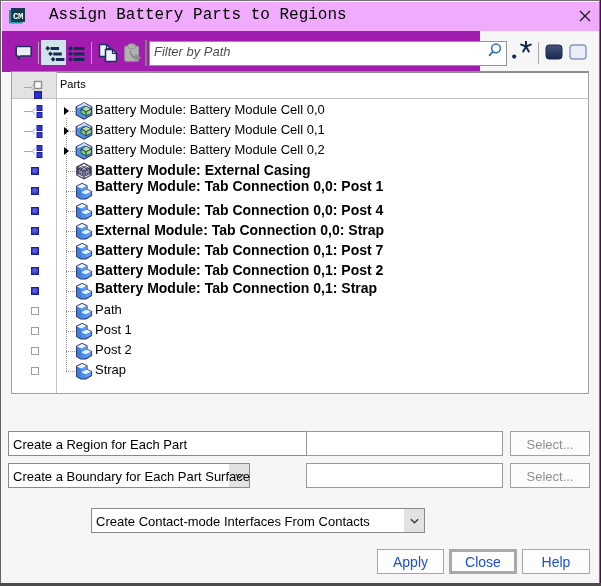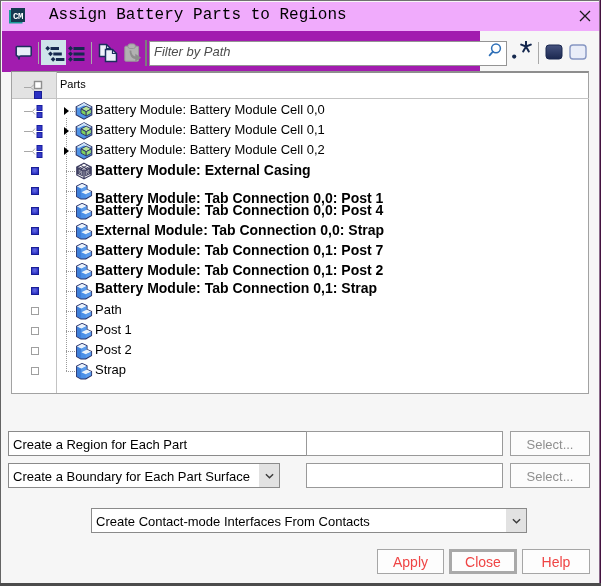--- a/index.html
+++ b/index.html
@@ -33,21 +33,21 @@
   .dotv{position:absolute;left:65px;width:1px;background-image:repeating-linear-gradient(to bottom,#9a9a9a 0 1px,transparent 1px 2px);}
   .doth{position:absolute;height:1px;background-image:repeating-linear-gradient(to right,#9a9a9a 0 1px,transparent 1px 2px);}
   .pic{position:absolute;left:74px;width:18px;height:18px;}
   .status{position:absolute;left:11px;top:402px;font-size:13px;color:#000;}
   .combo{position:absolute;background:#fff;border:1px solid #8a8a8a;box-sizing:border-box;}
   .combo .dz{position:absolute;right:0;top:0;width:20px;height:100%;background:#e2e2e2;}
   .combo .ct{position:absolute;left:4px;top:50%;transform:translateY(-50%);font-size:13px;color:#000;white-space:nowrap;}
   .chev{position:absolute;width:9px;height:9px;}
   .field{position:absolute;background:#fff;border:1px solid #999;box-sizing:border-box;}
   .btn{position:absolute;background:#fdfdfd;border:1px solid #a6a6a6;box-sizing:border-box;
-       font-size:14px;color:#ef4444;text-align:center;}
+       font-size:14px;color:#1d4ed8;text-align:center;}
   .btn span{position:absolute;left:0;right:0;top:50%;transform:translateY(-50%);}
   .btn.dis{font-size:13px;color:#8f8f8f;border-color:#a0a0a0;background:#fcfcfc;}
 </style>
 </head>
 <body>
 <div class="win">
   <div class="rightedge"></div>
   <div class="botedge"></div>
   <div class="titlebar">
 
@@ -181,21 +181,21 @@
       <div class="doth" style="left:64.5px;top:170px;width:9px"></div>
       <svg class="pic" style="top:161px" viewBox="0 0 18 18">
         <use href="#meshcube"></use>
       </svg>
       <div class="rtxt b" style="top:159px">Battery Module: External Casing</div>
       <div class="cb" style="top:186px"></div>
       <div class="doth" style="left:64.5px;top:190px;width:9px"></div>
       <svg class="pic" style="top:181px" viewBox="0 0 18 18">
         <use href="#steppart"></use>
       </svg>
-      <div class="rtxt b" style="top:187px">Battery Module: Tab Connection 0,0: Post 1</div>
+      <div class="rtxt b" style="top:175px">Battery Module: Tab Connection 0,0: Post 1</div>
       <div class="cb" style="top:206px"></div>
       <div class="doth" style="left:64.5px;top:210px;width:9px"></div>
       <svg class="pic" style="top:201px" viewBox="0 0 18 18">
         <use href="#steppart"></use>
       </svg>
       <div class="rtxt b" style="top:199px">Battery Module: Tab Connection 0,0: Post 4</div>
       <div class="cb" style="top:226px"></div>
       <div class="doth" style="left:64.5px;top:230px;width:9px"></div>
       <svg class="pic" style="top:221px" viewBox="0 0 18 18">
         <use href="#steppart"></use>
@@ -251,33 +251,33 @@
       <span class="ct">Create a Region for Each Part</span>
     <svg class="chev" style="right:5px;top:8px" viewBox="0 0 10 10">
         <path d="M1,2.5 L5,6.5 L9,2.5" fill="none" stroke="#3c3c3c" stroke-width="1.6"></path>
       </svg>
   </div>
   <div class="field" style="left:305px;top:430px;width:197px;height:25px"></div>
   <div class="btn dis" style="left:509px;top:430px;width:80px;height:25px">
       <span>Select...</span>
     </div>
 
-  <div class="combo" style="left:7px;top:462px;width:272px;height:25px">
+  <div class="combo" style="left:7px;top:462px;width:242px;height:25px">
     <div class="dz"></div>
       <span class="ct">Create a Boundary for Each Part Surface</span>
     <svg class="chev" style="right:5px;top:8px" viewBox="0 0 10 10">
         <path d="M1,2.5 L5,6.5 L9,2.5" fill="none" stroke="#3c3c3c" stroke-width="1.6"></path>
       </svg>
   </div>
   <div class="field" style="left:305px;top:462px;width:197px;height:25px"></div>
   <div class="btn dis" style="left:509px;top:462px;width:80px;height:25px">
       <span>Select...</span>
     </div>
 
-  <div class="combo" style="left:90px;top:507px;width:436px;height:25px">
+  <div class="combo" style="left:90px;top:507px;width:334px;height:25px">
     <div class="dz"></div>
       <span class="ct">Create Contact-mode Interfaces From Contacts</span>
     <svg class="chev" style="right:5px;top:8px" viewBox="0 0 10 10">
         <path d="M1,2.5 L5,6.5 L9,2.5" fill="none" stroke="#3c3c3c" stroke-width="1.6"></path>
       </svg>
   </div>
 
   <div class="btn" style="left:376px;top:548px;width:67px;height:25px">
       <span>Apply</span>
     </div>

